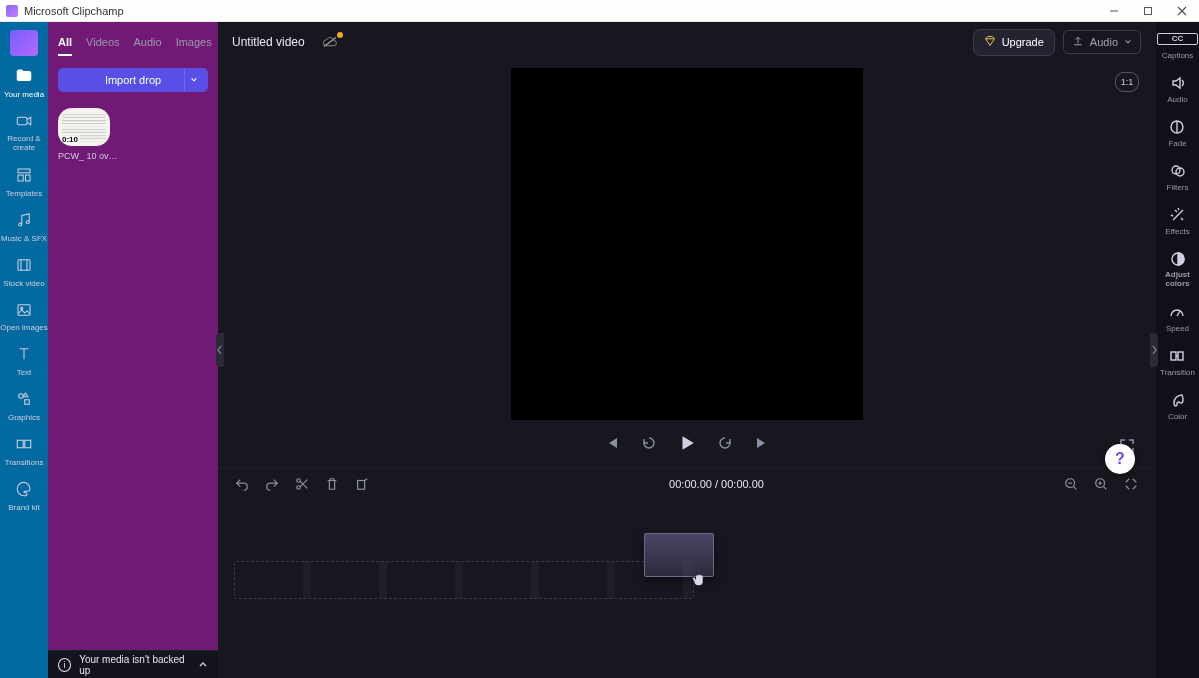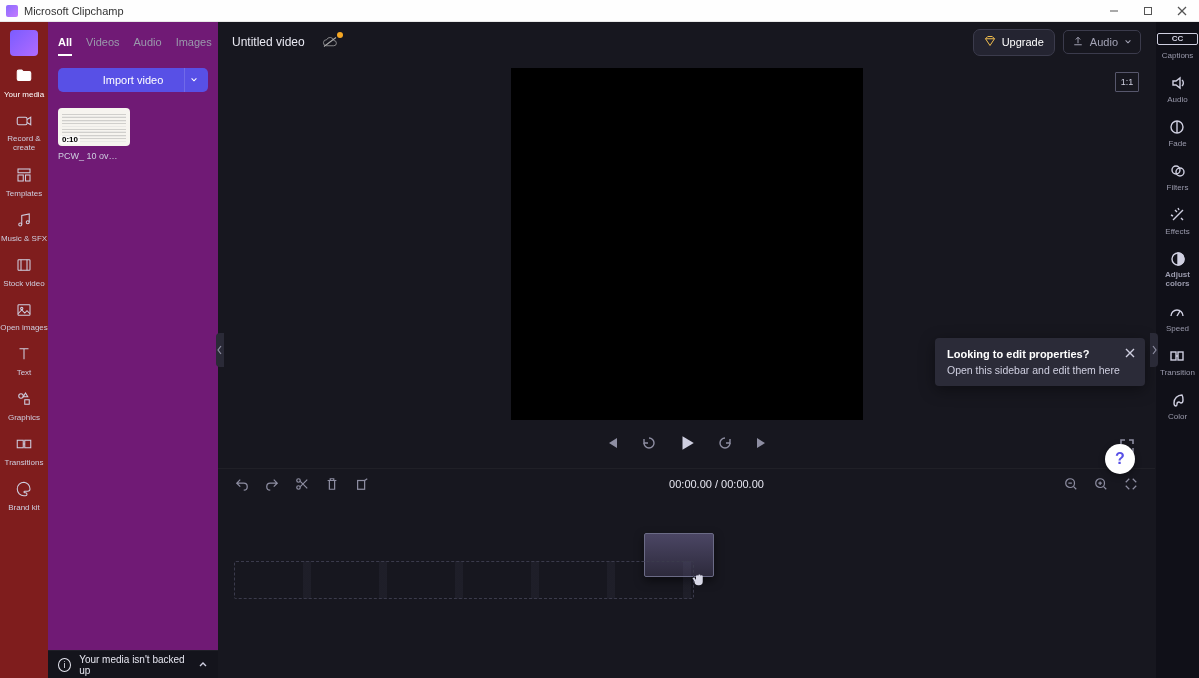--- a/index.html
+++ b/index.html
@@ -9,38 +9,38 @@
   .titlebar { height:22px; background:#fefefe; border-bottom:1px solid #e8e8e8;
     display:flex; align-items:center; justify-content:space-between; font-size:11px; color:#333;}
   .titlebar-left { display:flex; align-items:center; gap:6px; padding-left:6px;}
   .app-icon { width:12px; height:12px; background:linear-gradient(135deg,#8a6bff,#c57bff); border-radius:2px;}
   .titlebar-right { display:flex; align-items:center; }
   .win-btn { width:34px; height:22px; display:flex; align-items:center; justify-content:center; color:#555; font-size:10px;}
   .win-btn svg { width:10px; height:10px; }
   
   .app { display:flex; height:656px; background:#101018;}
   
-  .sidebar-left { width:48px; background:#7f1d1d; display:flex; flex-direction:column; align-items:center; padding-top:8px;}
+  .sidebar-left { width:48px; background:#0369a1; display:flex; flex-direction:column; align-items:center; padding-top:8px;}
   .logo { width:28px; height:26px; border-radius:4px; background:linear-gradient(135deg,#7b5cff,#b06bff); margin-bottom:10px;}
   .nav-item { display:flex; flex-direction:column; align-items:center; color:#cfcfe0; font-size:8px; margin-bottom:12px; gap:4px; cursor:pointer;}
   .nav-item.active { color:#fff; }
   .nav-item .ico { width:20px; height:20px; display:flex; align-items:center; justify-content:center; }
   .nav-item .ico svg { width:18px; height:18px; stroke:#cfcfe0; fill:none; stroke-width:1.4; }
   .nav-item.active .ico svg { stroke:#fff; fill:#fff; }
   
   .panel-media { width:170px; background:#701a75; position:relative; display:flex; flex-direction:column;}
   .media-tabs { display:flex; gap:14px; padding:14px 10px 6px 10px; font-size:11px; color:#9a9aac;}
   .media-tabs .tab { cursor:pointer; padding-bottom:6px;}
   .media-tabs .tab.active { color:#fff; border-bottom:2px solid #fff; font-weight:600;}
   .import-row { padding:6px 10px; }
   .import-btn { width:100%; height:24px; background:#5850e6; border-radius:5px; display:flex; align-items:center; justify-content:center; color:#fff; font-size:11px; position:relative; cursor:pointer;}
   .import-btn .chev { position:absolute; right:6px; top:0; height:100%; width:18px; display:flex; align-items:center; justify-content:center; border-left:1px solid rgba(255,255,255,.15);}
   .thumb-wrap { padding:10px; }
   .thumb { width:60px; }
-  .thumb-img { width:72px; height:38px; background:#f6f4ef; border-radius:4px; position:relative; overflow:hidden;}
+  .thumb-img { width:52px; height:38px; background:#f6f4ef; border-radius:14px; position:relative; overflow:hidden;}
   .thumb-img::before { content:""; position:absolute; inset:4px; background:
       repeating-linear-gradient(0deg,#ddd 0 1px,transparent 1px 5px),
       repeating-linear-gradient(0deg,#aaa 0 1px,transparent 1px 3px);
     opacity:.5;}
   .thumb-dur { position:absolute; left:2px; bottom:2px; font-size:8px; color:#000; font-weight:700;
     background:rgba(255,255,255,.6); padding:0 2px; border-radius:2px;}
   .thumb-lbl { font-size:9px; color:#cfcfe0; margin-top:5px; white-space:nowrap; overflow:hidden; text-overflow:ellipsis;}
   .backup-bar { position:absolute; bottom:0; left:0; right:0; height:28px; background:#14141c;
     display:flex; align-items:center; gap:8px; padding:0 10px; font-size:10px; color:#e6e6f0; border-top:1px solid rgba(255,255,255,.05);}
   .backup-bar .info-ico { width:14px; height:14px; border:1.2px solid #e6e6f0; border-radius:50%; display:flex; align-items:center; justify-content:center; font-size:9px;}
@@ -56,21 +56,21 @@
   .cloud-off { display:flex; align-items:center; justify-content:center; position:relative;}
   .cloud-off svg { width:18px; height:14px; stroke:#aaa; fill:none;}
   .cloud-dot { position:absolute; top:-3px; right:-4px; width:6px; height:6px; background:#f5a623; border-radius:50%;}
   .topbar-right { display:flex; align-items:center; gap:8px;}
   .upgrade-btn { height:27px; padding:0 10px; background:#242431; border:1px solid #3b3b4c; border-radius:7px;
     display:flex; align-items:center; gap:6px; font-size:11px; color:#f5c04e; cursor:pointer;}
   .export-btn { height:24px; padding:0 8px; background:transparent; border:1px solid #3b3b4c; border-radius:5px;
     display:flex; align-items:center; gap:6px; font-size:11px; color:#a3a3b5; cursor:pointer;}
   
   .preview-container { flex:1; position:relative; display:flex; flex-direction:column; align-items:center;}
-  .ratio-chip { position:absolute; top:10px; right:16px; width:24px; height:20px; border:1px solid #57576c; border-radius:1px;
+  .ratio-chip { position:absolute; top:10px; right:16px; width:24px; height:20px; border:1px solid #57576c; border-radius:9px;
     display:flex; align-items:center; justify-content:center; font-size:9px; color:#cfcfe0; cursor:pointer;}
   .help-fab { position:absolute; bottom:-6px; right:20px; width:30px; height:30px; border-radius:50%; background:#fff; color:#5850e6; font-weight:700; font-size:16px; display:flex; align-items:center; justify-content:center; box-shadow:0 2px 6px rgba(0,0,0,.4); z-index:5; cursor:pointer;}
   .video-canvas { margin-top:6px; width:352px; height:352px; background:#000;}
   
   .popover { position:absolute; right:10px; top:276px; width:210px; background:#2b2b38; border-radius:4px; padding:10px 12px; box-shadow:0 4px 16px rgba(0,0,0,.4);}
   .popover .pop-title { font-size:11px; font-weight:600; color:#fff;}
   .popover .pop-body { font-size:10.5px; color:#cfcfe0; margin-top:4px;}
   .popover .pop-close { position:absolute; top:8px; right:8px; width:14px; height:14px; color:#cfcfe0; cursor:pointer; display:flex; align-items:center; justify-content:center;}
   
   .play-ctrls { height:34px; display:flex; align-items:center; justify-content:center; gap:18px; margin-top:6px;}
@@ -242,21 +242,21 @@
 
   <div class="panel-media">
     <div class="media-tabs">
       <span class="tab active">All</span>
       <span class="tab">Videos</span>
       <span class="tab">Audio</span>
       <span class="tab">Images</span>
     </div>
     <div class="import-row">
       <div class="import-btn">
-        <span>Import video</span>
+        <span>Import drop</span>
         <span class="chev">
           <svg viewBox="0 0 10 10" width="8" height="8">
               <path d="M2 3l3 3 3-3" stroke="#fff" stroke-width="1.4" fill="none"></path>
             </svg>
         </span>
       </div>
     </div>
     <div class="thumb-wrap">
       <div class="thumb">
         <div class="thumb-img">
@@ -319,29 +319,20 @@
         </div>
       </div>
     </div>
 
     <div class="preview-container">
       <div class="ratio-chip">
         <span>1:1</span>
       </div>
       <div class="video-canvas"></div>
 
-      <div class="popover">
-        <div class="pop-close">
-          <svg viewBox="0 0 10 10" width="10" height="10">
-              <path d="M1 1l8 8M9 1L1 9" stroke="#cfcfe0" stroke-width="1.4"></path>
-            </svg>
-        </div>
-        <div class="pop-title">Looking to edit properties?</div>
-        <div class="pop-body">Open this sidebar and edit them here</div>
-      </div>
 
       <div class="help-fab">
         <span>?</span>
       </div>
 
       <div class="play-ctrls" style="position:relative; width:100%;">
         <div class="pbtn">
           <svg viewBox="0 0 16 16">
               <path d="M4 3v10M14 3v10L6 8z"></path>
             </svg>

